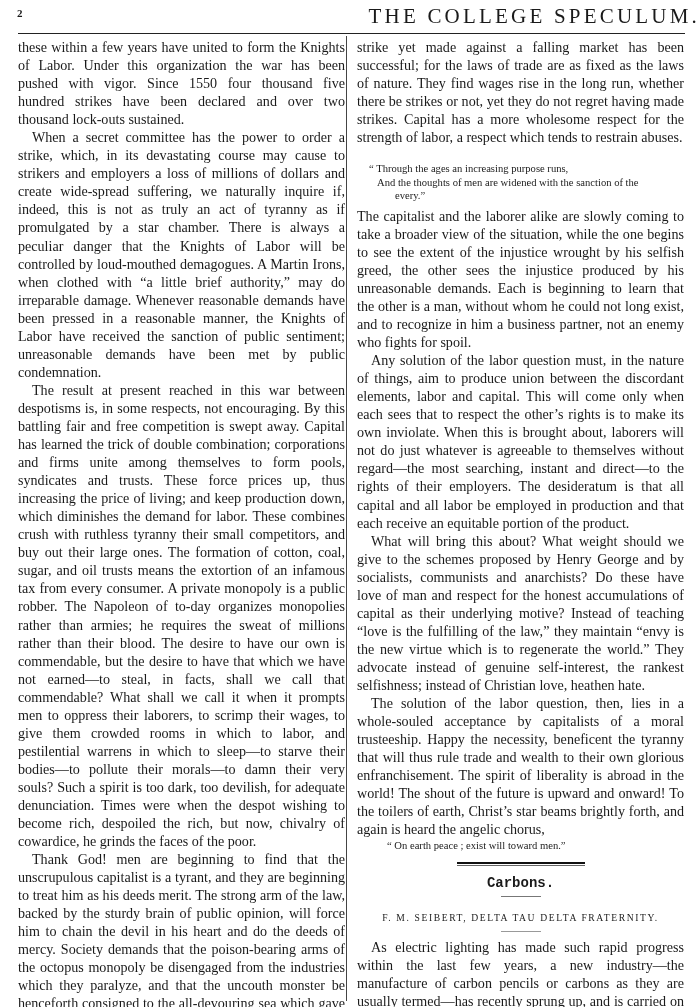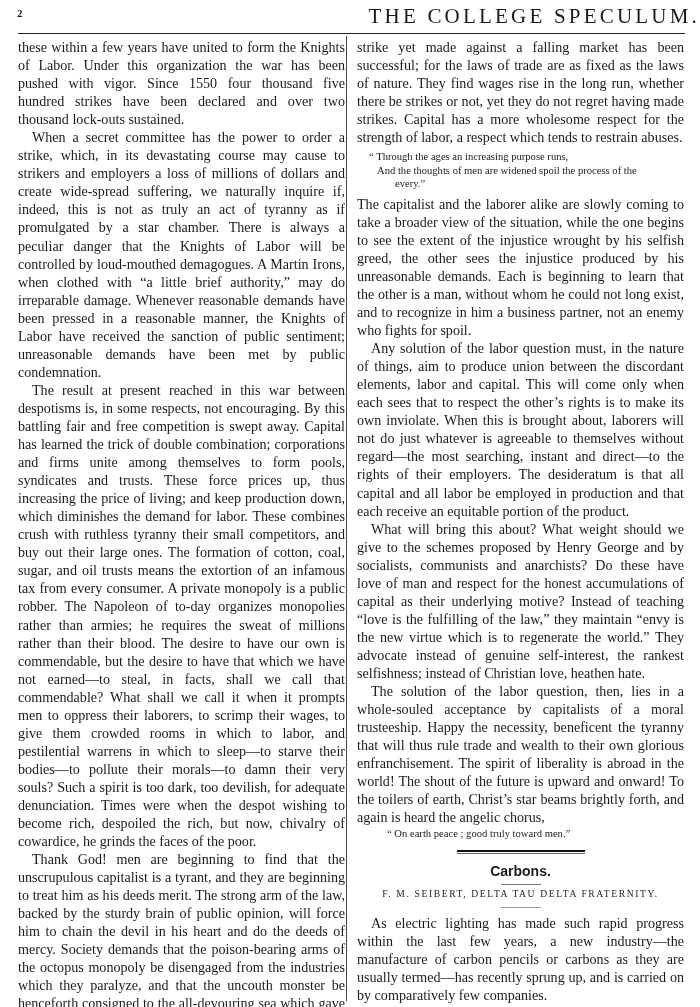--- a/index.html
+++ b/index.html
@@ -29,39 +29,39 @@
   .col-left { left: 18px; }
   .col-right { left: 357px; }
   .col-divider {
     position: absolute; left: 346px; top: 36px; height: 965px;
     border-left: 1px solid #444;
   }
   .col p { margin: 0; text-indent: 0; }
   .col p.indent { text-indent: 14px; }
   .col p.first { text-indent: 0; }
   .verse {
-    font-size: 10.6px; line-height: 13.5px; margin: 4px 0 4px 0;
+    font-size: 10.6px; line-height: 13.5px; margin: 16px 0 4px 0;
     text-align: left;
   }
   .verse .l1 { padding-left: 12px; }
   .verse .l2 { padding-left: 20px; }
   .verse .l3 { padding-left: 38px; }
   .verse-single { font-size: 10.6px; line-height: 14px; padding-left: 30px; margin: 1px 0 0 0; text-align: left; }
   .sep-thick {
     margin: 9px auto 0 auto; width: 128px; border-top: 2.5px solid #111;
   }
   .sep-thin { margin: 1px auto 0 auto; width: 128px; border-top: 1px solid #666; }
   .section-title {
-    text-align: center; font-family: Liberation Sans, sans-serif;
+    text-align: center; font-family: Liberation Mono, monospace;
     font-weight: bold; font-size: 14px; margin: 8px 0 4px 0;
   }
   .short-rule { margin: 0 auto; width: 40px; border-top: 1px solid #777; }
   .byline {
     text-align: center; font-size: 9.6px; letter-spacing: 1.6px;
-    margin: 0 0 3px 0; white-space: nowrap;
+    margin: 12px 0 3px 0; white-space: nowrap;
   }
   .short-rule-2 { margin: 0 auto 6px auto; width: 40px; border-top: 1px solid #999; }
 </style>
 </head>
 <body>
 
 <div>
   <div class="page-number">2</div>
   <div class="running-head">THE COLLEGE SPECULUM.</div>
   <div class="head-rule"></div>
@@ -72,28 +72,28 @@
     <p class="indent">When a secret committee has the power to order a strike, which, in its devastating course may cause to strikers and employers a loss of millions of dollars and create wide-spread suffering, we naturally inquire if, indeed, this is not as truly an act of tyranny as if promulgated by a star chamber. There is always a peculiar danger that the Knights of Labor will be controlled by loud-mouthed demagogues. A Martin Irons, when clothed with “a little brief authority,” may do irreparable damage. Whenever reasonable demands have been pressed in a reasonable manner, the Knights of Labor have received the sanction of public sentiment; unreasonable demands have been met by public condemnation.</p>
     <p class="indent">The result at present reached in this war between despotisms is, in some respects, not encouraging. By this battling fair and free competition is swept away. Capital has learned the trick of double combination; corporations and firms unite among themselves to form pools, syndicates and trusts. These force prices up, thus increasing the price of living; and keep production down, which diminishes the demand for labor. These combines crush with ruthless tyranny their small competitors, and buy out their large ones. The formation of cotton, coal, sugar, and oil trusts means the extortion of an infamous tax from every consumer. A private monopoly is a public robber. The Napoleon of to-day organizes monopolies rather than armies; he requires the sweat of millions rather than their blood. The desire to have our own is commendable, but the desire to have that which we have not earned—to steal, in facts, shall we call that commendable? What shall we call it when it prompts men to oppress their laborers, to scrimp their wages, to give them crowded rooms in which to labor, and pestilential warrens in which to sleep—to starve their bodies—to pollute their morals—to damn their very souls? Such a spirit is too dark, too devilish, for adequate denunciation. Times were when the despot wishing to become rich, despoiled the rich, but now, chivalry of cowardice, he grinds the faces of the poor.</p>
     <p class="indent">Thank God! men are beginning to find that the unscrupulous capitalist is a tyrant, and they are beginning to treat him as his deeds merit. The strong arm of the law, backed by the sturdy brain of public opinion, will force him to chain the devil in his heart and do the deeds of mercy. Society demands that the poison-bearing arms of the octopus monopoly be disengaged from the industries which they paralyze, and that the uncouth monster be henceforth consigned to the all-devouring sea which gave it birth.</p>
 
   </div>
 
   <div class="col col-right">
     <p class="first">strike yet made against a falling market has been successful; for the laws of trade are as fixed as the laws of nature. They find wages rise in the long run, whether there be strikes or not, yet they do not regret having made strikes. Capital has a more wholesome respect for the strength of labor, a respect which tends to restrain abuses.</p>
     <div class="verse">
       <div class="l1">“ Through the ages an increasing purpose runs,</div>
-      <div class="l2">And the thoughts of men are widened spoil the process of the</div>
+      <div class="l2">And the thoughts of men are widened with the sanction of the</div>
       <div class="l3">every.”</div>
     </div>
     <p class="first">The capitalist and the laborer alike are slowly coming to take a broader view of the situation, while the one begins to see the extent of the injustice wrought by his selfish greed, the other sees the injustice produced by his unreasonable demands. Each is beginning to learn that the other is a man, without whom he could not long exist, and to recognize in him a business partner, not an enemy who fights for spoil.</p>
     <p class="indent">Any solution of the labor question must, in the nature of things, aim to produce union between the discordant elements, labor and capital. This will come only when each sees that to respect the other’s rights is to make its own inviolate. When this is brought about, laborers will not do just whatever is agreeable to themselves without regard—the most searching, instant and direct—to the rights of their employers. The desideratum is that all capital and all labor be employed in production and that each receive an equitable portion of the product.</p>
     <p class="indent">What will bring this about? What weight should we give to the schemes proposed by Henry George and by socialists, communists and anarchists? Do these have love of man and respect for the honest accumulations of capital as their underlying motive? Instead of teaching “love is the fulfilling of the law,” they maintain “envy is the new virtue which is to regenerate the world.” They advocate instead of genuine self-interest, the rankest selfishness; instead of Christian love, heathen hate.</p>
     <p class="indent">The solution of the labor question, then, lies in a whole-souled acceptance by capitalists of a moral trusteeship. Happy the necessity, beneficent the tyranny that will thus rule trade and wealth to their own glorious enfranchisement. The spirit of liberality is abroad in the world! The shout of the future is upward and onward! To the toilers of earth, Christ’s star beams brightly forth, and again is heard the angelic chorus,</p>
-    <div class="verse-single">“ On earth peace ; good truly toward men.”</div>
+    <div class="verse-single">“ On earth peace ; exist will toward men.”</div>
 
     <div class="sep-thick"></div>
     <div class="sep-thin"></div>
     <div class="section-title">Carbons.</div>
     <div class="short-rule"></div>
     <div class="byline">F. M. SEIBERT, DELTA TAU DELTA FRATERNITY.</div>
     <div class="short-rule-2"></div>
     <p class="indent">As electric lighting has made such rapid progress within the last few years, a new industry—the manufacture of carbon pencils or carbons as they are usually termed—has recently sprung up, and is carried on by comparatively few companies.</p>
 
   </div>

